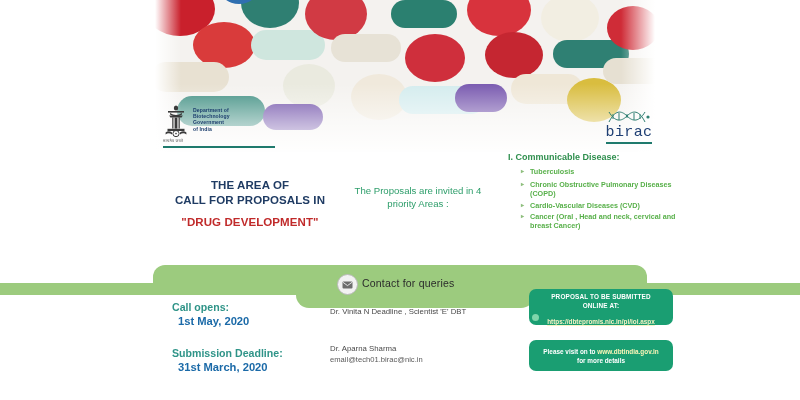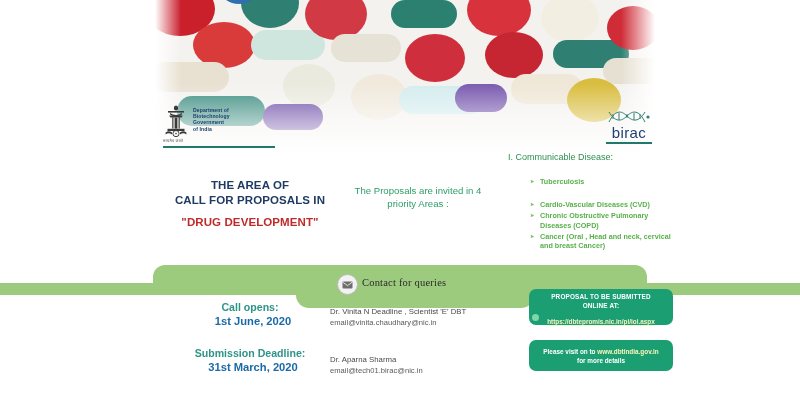--- a/index.html
+++ b/index.html
@@ -31,36 +31,36 @@
 
   
   .dbt-logo{position:absolute;left:163px;top:103px;display:flex;align-items:flex-start;gap:4px;}
   .emblem{width:26px;height:36px;display:block;}
   .dbt-text{font-size:5.1px;line-height:6.2px;color:#1b3d6d;font-weight:bold;padding-top:4px;letter-spacing:.1px;}
   .emblem-motto{position:absolute;left:163px;top:138px;font-size:3.6px;color:#333;letter-spacing:.3px;}
   .dbt-rule{position:absolute;left:163px;top:146px;width:112px;height:1.6px;background:#1f7a6d;}
 
   .birac-logo{position:absolute;left:603px;top:108px;width:52px;text-align:center;}
   .birac-dna{display:block;margin:0 auto;}
-  .birac-word{font-size:15px;color:#1f3f73;letter-spacing:.4px;line-height:16px;font-family:Liberation Sans, sans-serif;}
+  .birac-word{font-size:15px;color:#1f3f73;letter-spacing:.4px;line-height:16px;font-family:Liberation Mono, monospace;}
   .birac-rule{width:46px;height:1.5px;background:#1f7a6d;margin:1px auto 0;}
 
   
   .call-block{position:absolute;left:160px;top:178px;width:180px;text-align:center;}
   .call-l1{font-size:11.5px;font-weight:bold;color:#1f3b63;line-height:14.5px;letter-spacing:.1px;}
   .call-l2{font-size:11.5px;font-weight:bold;color:#c02a2a;line-height:14.5px;margin-top:8px;letter-spacing:.1px;}
 
   .invite-block{position:absolute;left:338px;top:184px;width:160px;text-align:center;}
   .invite-txt{font-size:9.6px;font-weight:normal;color:#2e9e6b;line-height:13px;}
 
   
   .areas{position:absolute;left:508px;top:151px;width:186px;}
-  .area-head{font-size:9px;font-weight:normal;color:#2f8f4e;line-height:12px;margin-bottom:2px;}
+  .area-head{font-size:9px;font-weight:bold;color:#2f8f4e;line-height:12px;margin-bottom:2px;}
   .area-head.nc{margin-top:9px;}
-  .bullets{list-style:none;margin:14px;padding:0 0 0 18px;}
+  .bullets{list-style:none;margin:4px;padding:0 0 0 18px;}
   .bullets li{
     position:relative;font-size:7.2px;font-weight:bold;color:#58b04a;
     line-height:9.2px;margin-bottom:2px;
   }
   .bullets li .b-mark{position:absolute;left:-9px;top:0px;font-size:6px;color:#8fbf7e;}
 
   
   .banner{position:absolute;left:0;top:265px;width:800px;height:30px;}
   .banner-main{
     position:absolute;left:153px;top:0;width:494px;height:30px;
@@ -71,25 +71,25 @@
   .banner-lip{
     position:absolute;left:296px;top:30px;width:238px;height:13px;
     background:#9ccb7e;border-radius:0 0 14px 14px;
   }
   .mail-badge{
     position:absolute;left:337px;top:274px;width:19px;height:19px;border-radius:50%;
     background:#f2f2f2;border:1.2px solid #b9b9b9;display:flex;align-items:center;justify-content:center;
   }
   .contact-label{
     position:absolute;left:362px;top:277px;font-size:10.5px;color:#2b2b2b;
-    font-family:Liberation Serif, serif;letter-spacing:.2px;
-  }
-
-  
-  .dates{position:absolute;left:165px;top:300px;width:170px;text-align:center;}
+    font-family:Liberation Sans, sans-serif;letter-spacing:.2px;
+  }
+
+  
+  .dates{position:absolute;left:172px;top:300px;width:170px;}
   .d-label{font-size:10.6px;font-weight:bold;color:#2f9488;line-height:14px;}
   .d-value{font-size:11.2px;font-weight:bold;color:#1b6aa8;line-height:15px;padding-left:6px;}
   .d-gap{height:17px;}
 
   
   .contacts{position:absolute;left:330px;top:306px;width:200px;}
   .c-name{font-size:7.8px;color:#4a4a4a;line-height:11px;}
   .c-mail{font-size:7.6px;color:#5a5a5a;line-height:11px;}
   .c-gap{height:26px;}
 
@@ -199,25 +199,25 @@
     <div class="area-head">I. Communicable Disease:</div>
     <ul class="bullets">
       <li>
         <span class="b-mark">▸</span>
         <span>Tuberculosis</span>
       </li>
     </ul>
     <ul class="bullets">
       <li>
         <span class="b-mark">▸</span>
+        <span>Chronic Obstructive Pulmonary Diseases (COPD)</span>
+      </li>
+      <li>
+        <span class="b-mark">▸</span>
         <span>Cardio-Vascular Diseases (CVD)</span>
-      </li>
-      <li>
-        <span class="b-mark">▸</span>
-        <span>Chronic Obstructive Pulmonary Diseases (COPD)</span>
       </li>
       <li>
         <span class="b-mark">▸</span>
         <span>Cancer (Oral , Head and neck, cervical and breast Cancer)</span>
       </li>
     </ul>
   </div>
 
   <div class="banner">
     <div class="banner-wing-l"></div>
@@ -228,29 +228,28 @@
   <div class="mail-badge">
     <svg width="11" height="8" viewBox="0 0 11 8">
       <rect x=".5" y=".5" width="10" height="7" rx="1" fill="#6e6e6e"></rect>
       <path d="M.8 1.2 L5.5 4.6 L10.2 1.2" fill="none" stroke="#f2f2f2" stroke-width=".9"></path>
     </svg>
   </div>
   <div class="contact-label">Contact  for queries</div>
 
   <div class="dates">
     <div class="d-label">Call opens:</div>
-    <div class="d-value">1st June,  2020</div>
+    <div class="d-value">1st May,  2020</div>
     <div class="d-gap"></div>
     <div class="d-label">Submission Deadline:</div>
     <div class="d-value">31st March, 2020</div>
   </div>
 
   <div class="contacts">
     <div class="c-name">Dr. Vinita N Deadline , Scientist 'E' DBT</div>
-    <div class="c-mail">email@vinita.chaudhary@nic.in</div>
     <div class="c-gap"></div>
     <div class="c-name">Dr. Aparna Sharma</div>
     <div class="c-mail">email@tech01.birac@nic.in</div>
   </div>
 
   <div class="box-online">
     <div class="t1">PROPOSAL TO BE SUBMITTED</div>
     <div class="t1">ONLINE AT:</div>
     <a class="url" href="#">https://dbtepromis.nic.in/pi/ioi.aspx</a>
   </div>

